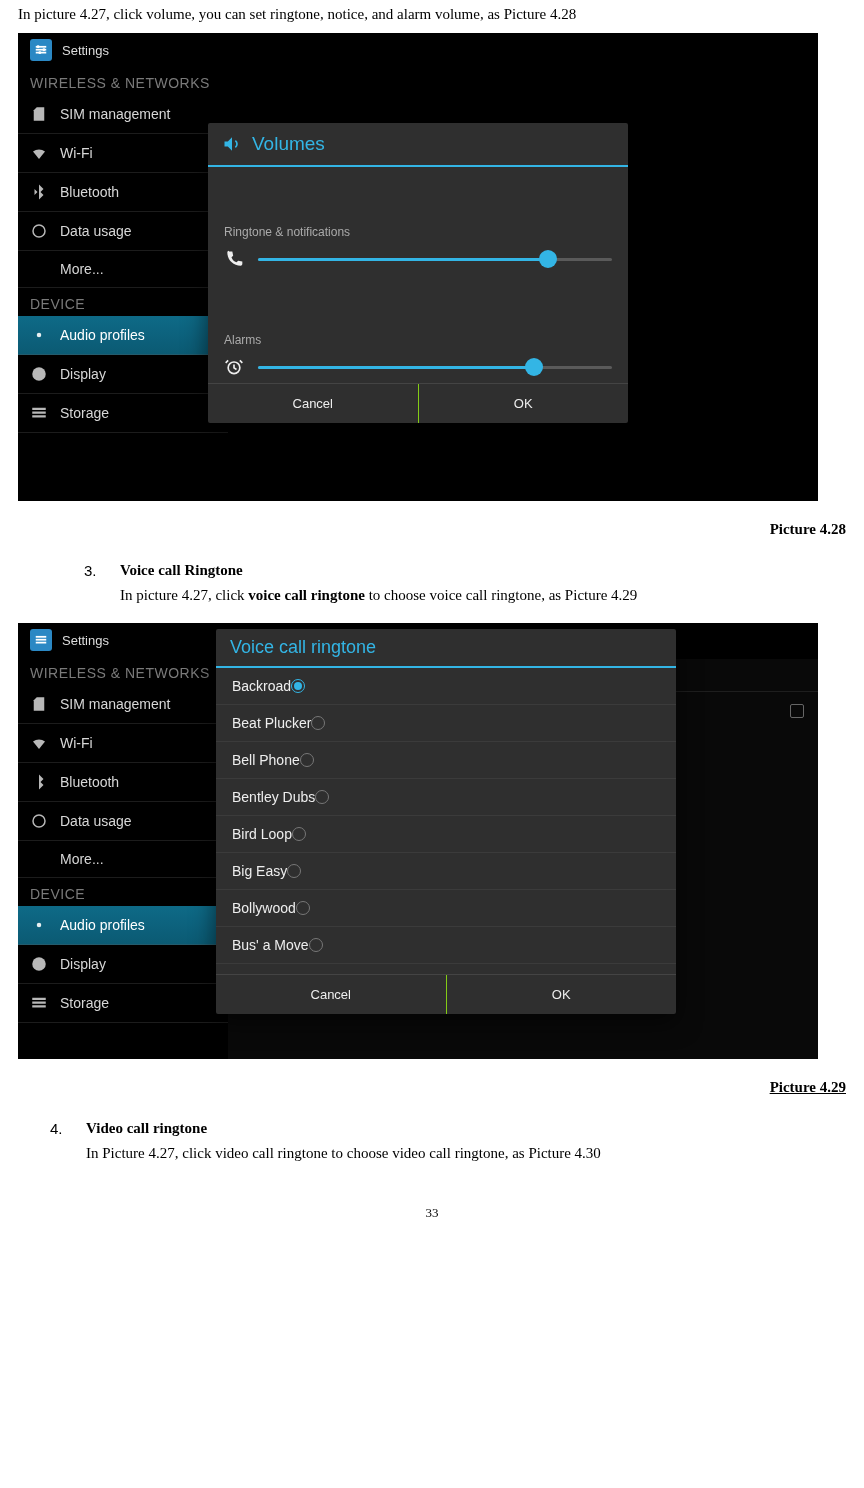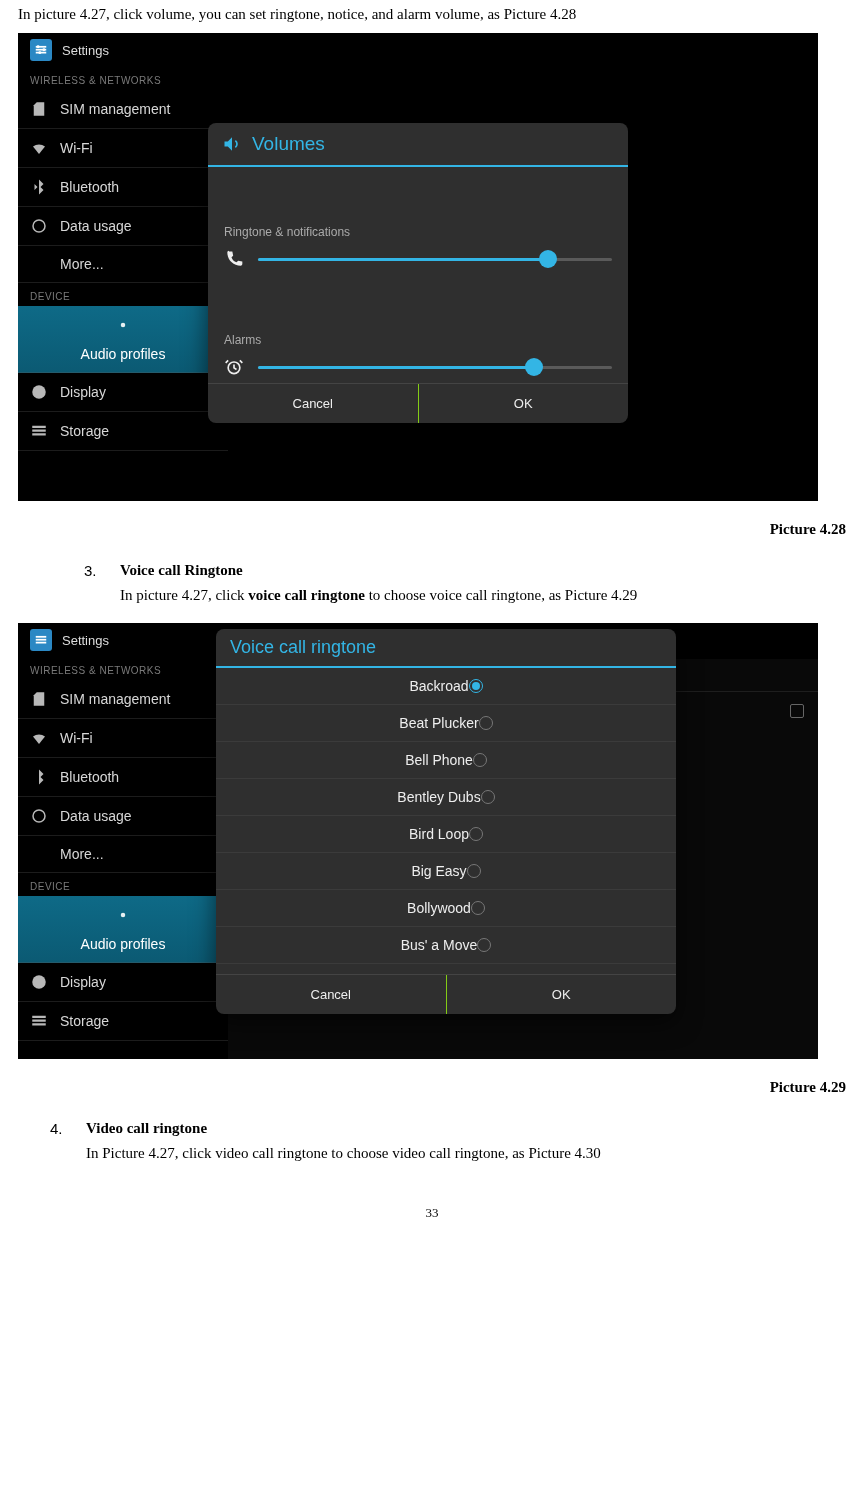--- a/index.html
+++ b/index.html
@@ -33,38 +33,37 @@
     width: 22px; height: 22px;
     background: #2b88c4;
     border-radius: 3px;
     display: flex; align-items: center; justify-content: center;
   }
   .ss-header .settings-icon svg { width: 14px; height: 14px; }
   .ss-sidebar {
     width: 210px;
   }
   .ss-cat {
-    font-size: 10px;
+    font-size: 14px;
     color: #7a7a7a;
     padding: 8px 12px 4px 12px;
     letter-spacing: 0.5px;
   }
   .ss-item {
     display: flex;
     align-items: center;
     gap: 12px;
     padding: 10px 12px;
     font-size: 14px;
     color: #d7d7d7;
     border-bottom: 1px solid rgba(70,70,70,0.4);
   }
   .ss-item.active {
     background: linear-gradient(#0e6a87,#0b5a73);
     color: #fff;
-    flex-direction: column;
   }
   .ss-item .ic { width: 18px; height: 18px; opacity: 0.9; flex-shrink:0;}
   .ss-main {
     position: absolute;
     left: 210px; top: 36px; right: 0; bottom: 0;
     background: rgba(30,30,30,0.3);
   }
   .ss-main .section-label {
     font-size: 11px;
     color: #888;
@@ -77,21 +76,21 @@
     font-size: 14px;
     color: #bbb;
   }
   .ss-main .row.with-check { display: flex; justify-content: space-between; align-items: center; }
   .checkbox-empty {
     width: 14px; height: 14px; border: 1px solid #666; border-radius: 2px;
   }
   .modal {
     position: absolute;
     background: #2f2f2f;
-    border-radius: 8px;
+    border-radius: 2px;
     box-shadow: 0 8px 24px rgba(0,0,0,0.6);
   }
   .modal-title {
     display: flex;
     align-items: center;
     gap: 10px;
     padding: 10px 14px;
     color: #33b5e5;
     font-size: 19px;
     border-bottom: 2px solid #33b5e5;
@@ -118,41 +117,41 @@
     display: flex; border-top: 1px solid #444;
   }
   .modal-buttons button {
     flex: 1; background: none; border: none; color: #eee;
     padding: 12px 0; font-size: 13px; cursor: pointer;
     font-family: inherit;
   }
   .modal-buttons button + button { border-left: 1px solid #84cc16; }
   .ringtone-list { max-height: 306px; overflow: hidden; }
   .ringtone-item {
-    display: flex; justify-content: center; align-items: center;
+    display: flex; justify-content: flex-start; align-items: center;
     padding: 10px 16px;
     font-size: 14px;
     color: #eee;
     border-bottom: 1px solid #3b3b3b;
   }
   .ringtone-item .radio {
     width: 14px; height: 14px; border-radius: 50%;
     border: 1.5px solid #777;
     position: relative;
   }
   .ringtone-item .radio.selected {
     border-color: #33b5e5;
   }
   .ringtone-item .radio.selected::after {
     content: ""; position: absolute; inset: 2px;
     border-radius: 50%; background: #33b5e5;
   }
   .caption { font-weight: bold; text-align: right; margin: 10px 0 24px 0; }
   .center-caption { margin-left: 310px; }
-  .center-caption2 { margin-left: 240px; }
+  .center-caption2 { margin-left: 240px; text-decoration: underline; }
   .list-section { margin: 0 0 16px 66px; }
   .list-section2 { margin: 0 0 16px 32px; }
   .list-num { display: table-cell; width: 36px; font-family: Arial,sans-serif; vertical-align: top; }
   .list-body { display: table-cell; }
   .list-title { font-weight: bold; margin-bottom: 4px; }
   .list-text { line-height: 1.6; }
   .bold { font-weight: bold; }
   .page-num { text-align: center; font-size: 13px; margin-top: 40px; }
 </style>
 </head>

